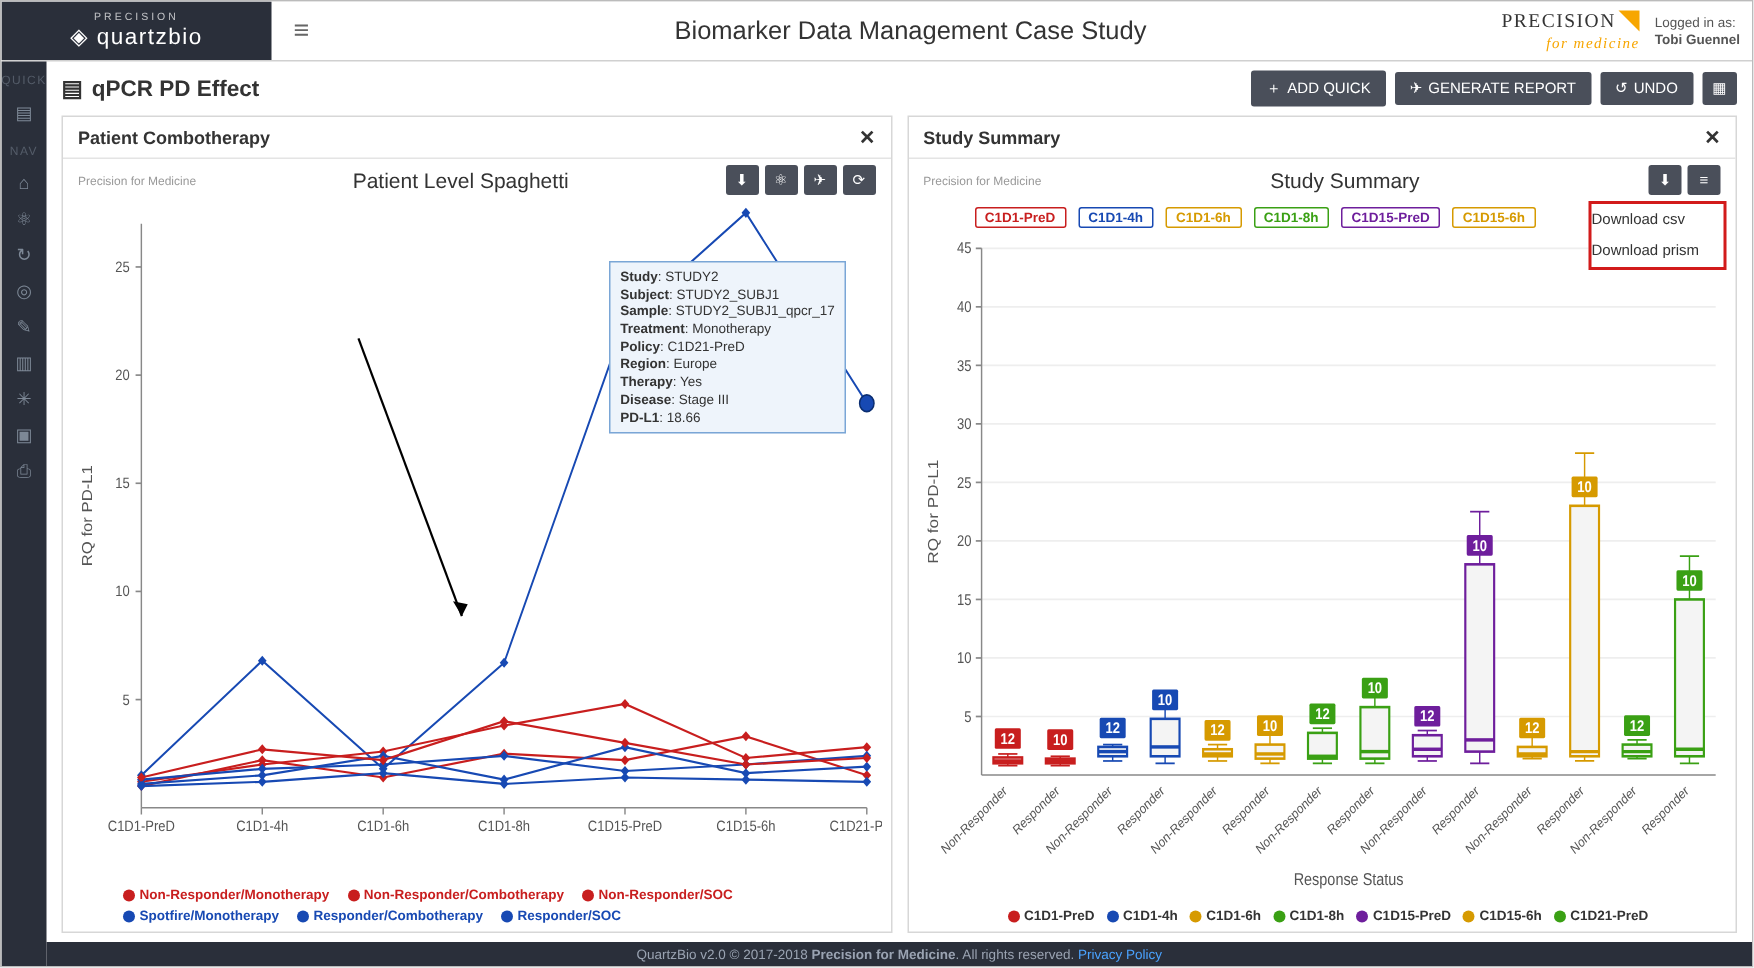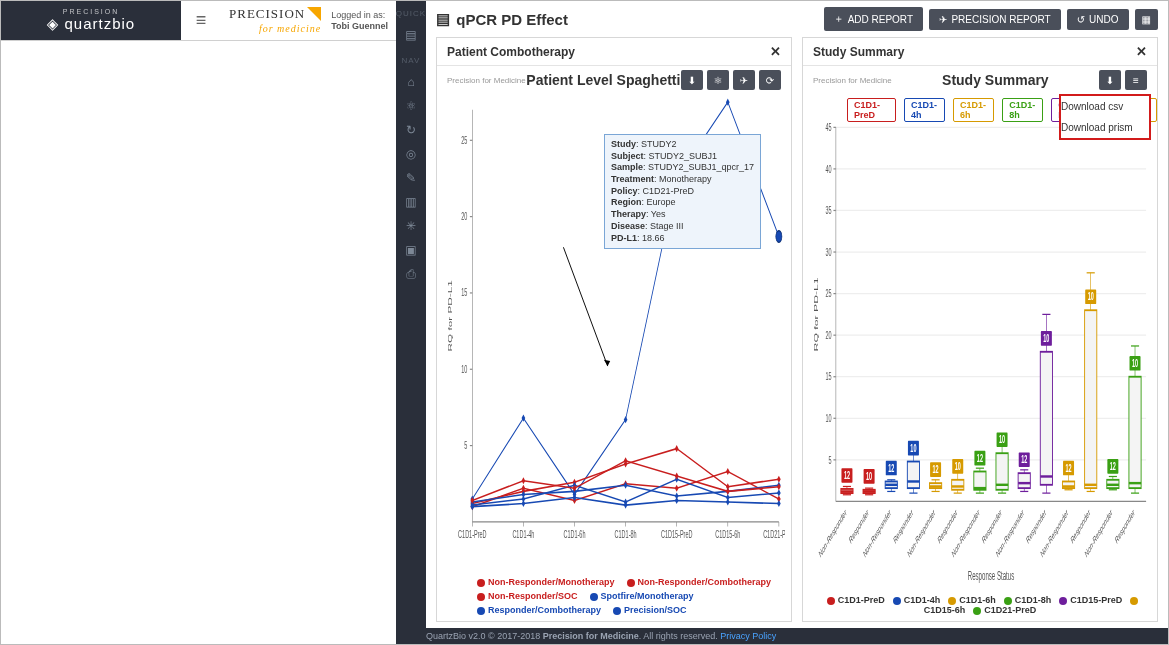--- a/index.html
+++ b/index.html
@@ -1,17 +1,17 @@
 <!DOCTYPE html>
 <html><head>
 <meta charset="utf-8">
 <style>
   html,body{margin:0;padding:0;font-family:Arial,Helvetica,sans-serif;font-size:12px;color:#333;background:#eceff1}
   *{box-sizing:border-box}
-  .app{display:flex;flex-direction:row;width:1169px;height:645px;background:#fff;border:1px solid #bbb;overflow:hidden}
+  .app{display:flex;flex-direction:column;width:1169px;height:645px;background:#fff;border:1px solid #bbb;overflow:hidden}
   
   .topbar{display:flex;align-items:center;height:40px;background:#fff;border-bottom:1px solid #d0d0d0}
   .brand{width:180px;height:100%;background:#2a2f3a;color:#fff;display:flex;align-items:center;justify-content:center;font-size:15px;letter-spacing:1px}
   .brand .precision{font-size:7px;letter-spacing:2px;opacity:.7;display:block;text-align:center}
   .hamburger{width:40px;text-align:center;font-size:18px;color:#666;cursor:pointer}
   .pagetitle{flex:1;text-align:center;font-size:17px;color:#333}
   .topright{display:flex;align-items:center;height:100%;padding:0 8px}
   .pm-logo{font-size:13px;font-family:'Times New Roman',serif;color:#333;letter-spacing:1px;text-align:right;line-height:1}
   .pm-logo .triangle{display:inline-block;width:0;height:0;border-top:14px solid #f7a600;border-left:14px solid transparent;vertical-align:top;margin-left:2px}
   .loggedin{font-size:9px;color:#555;margin-left:10px;line-height:1.2}
@@ -27,21 +27,21 @@
   .spacer{flex:1}
   .btn{background:#4a4f5a;color:#fff;border:none;border-radius:2px;padding:5px 10px;font-size:10px;cursor:pointer;display:flex;align-items:center;gap:4px}
   .btn.icon{padding:5px 7px}
   
   .panels{flex:1;display:flex;gap:10px;padding:0 10px 6px 10px;min-height:0}
   .panel{flex:1;background:#fff;border:1px solid #d7d7d7;display:flex;flex-direction:column;min-width:0}
   .panel-head{display:flex;align-items:center;padding:6px 10px;border-bottom:1px solid #e4e4e4;font-weight:bold;font-size:12px}
   .panel-head .close{margin-left:auto;cursor:pointer;font-size:13px}
   .panel-sub{display:flex;align-items:center;padding:4px 10px;}
   .pfm{font-size:8px;color:#999}
-  .chart-title{flex:1;text-align:center;font-size:14px;font-weight:bold}
+  .chart-title{flex:1;text-align:center;font-size:14px;font-weight:normal}
   .mini-btns{display:flex;gap:4px}
   .mini{background:#4a4f5a;color:#fff;width:22px;height:20px;border:none;border-radius:2px;font-size:10px;cursor:pointer;display:flex;align-items:center;justify-content:center}
   .chart-area{flex:1;position:relative;padding:4px 6px 6px 6px;min-height:0}
   svg{width:100%;height:100%}
   
   .callout{position:absolute;background:#1f3b5a;color:#fff;border:1px solid #0c2238;border-radius:2px;padding:8px 12px;font-size:14px;text-align:center;box-shadow:0 2px 6px rgba(0,0,0,.4);z-index:5}
   .arrow-line{position:absolute;z-index:4}
   
   .tooltip{position:absolute;background:#eef4fb;border:1px solid #7aa6d6;font-size:9px;padding:4px 6px;line-height:1.3;z-index:3}
   .tooltip b{font-weight:bold}
@@ -50,36 +50,37 @@
   .legend span.dot{display:inline-block;width:8px;height:8px;border-radius:50%;margin-right:3px;vertical-align:middle}
   .legend2{font-size:9px;padding:2px 10px 6px 10px;text-align:center}
   .legend2 span.dot{display:inline-block;width:8px;height:8px;border-radius:50%;margin:0 3px 0 8px;vertical-align:middle}
   
   .dl-menu{position:absolute;right:6px;top:28px;background:#fff;border:2px solid #d21b1b;font-size:10px;z-index:6;min-width:92px}
   .dl-menu div{padding:5px 0;cursor:pointer}
   
   .pill-row{position:absolute;top:4px;left:44px;display:flex;gap:8px;z-index:2}
   .pill{border:1px solid;padding:1px 6px;font-size:9px;font-weight:bold;border-radius:2px;background:#fff}
   
-  .footer{background:#2a2f3a;color:#9aa3b2;font-size:9px;text-align:left;padding:3px 0}
+  .footer{background:#2a2f3a;color:#9aa3b2;font-size:9px;text-align:center;padding:3px 0}
   .footer a{color:#4aa3ff;text-decoration:none}
 </style>
 </head>
 <body>
 
 <div class="app">
 
   <div class="topbar">
     <div class="brand">
       <div>
         <span class="precision">PRECISION</span>
         <span>◈ <span>quartzbio</span></span>
       </div>
     </div>
     <div class="hamburger">≡</div>
+    <div class="pagetitle">Biomarker Data Management Case Study</div>
     <div class="topright">
       <div class="pm-logo">
         <span>PRECISION</span><span class="triangle"></span><br>
         <span style="color:#f7a600;font-style:italic;font-size:10px">for medicine</span>
       </div>
       <div class="loggedin">
         <span>Logged in as:</span><br>
         <b>Tobi Guennel</b>
       </div>
     </div>
@@ -104,25 +105,25 @@
 
     <div class="main">
       <div class="toolbar">
         <div class="dash-title">
           <span>▤</span>
           <span>qPCR PD Effect</span>
         </div>
         <div class="spacer"></div>
         <button class="btn">
             <span>＋</span>
-            <span>ADD REPORT</span>
+            <span>ADD QUICK</span>
           </button>
         <button class="btn">
             <span>✈</span>
-            <span>PRECISION REPORT</span>
+            <span>GENERATE REPORT</span>
           </button>
         <button class="btn">
             <span>↺</span>
             <span>UNDO</span>
           </button>
         <button class="btn icon">
             <span>▦</span>
           </button>
       </div>
 
@@ -235,21 +236,21 @@
               <polygon points="270,250 264,240 274,242" fill="#000"></polygon>
             </svg>
             <div class="tooltip" style="right:30px;top:40px" id="tooltip-box"><b>Study</b>: STUDY2<br><b>Subject</b>: STUDY2_SUBJ1<br><b>Sample</b>: STUDY2_SUBJ1_qpcr_17<br><b>Treatment</b>: Monotherapy<br><b>Policy</b>: C1D21-PreD<br><b>Region</b>: Europe<br><b>Therapy</b>: Yes<br><b>Disease</b>: Stage III<br><b>PD-L1</b>: 18.66</div>
           </div>
           <div class="legend" id="legend1">
               <span><span class="dot" style="background:#c81e1e"></span><b style="color:#c81e1e">Non-Responder/Monotherapy</b></span>
               <span><span class="dot" style="background:#c81e1e"></span><b style="color:#c81e1e">Non-Responder/Combotherapy</b></span>
               <span><span class="dot" style="background:#c81e1e"></span><b style="color:#c81e1e">Non-Responder/SOC</b></span>
               <span><span class="dot" style="background:#1749b3"></span><b style="color:#1749b3">Spotfire/Monotherapy</b></span>
               <span><span class="dot" style="background:#1749b3"></span><b style="color:#1749b3">Responder/Combotherapy</b></span>
-              <span><span class="dot" style="background:#1749b3"></span><b style="color:#1749b3">Precision/SOC</b></span>
+              <span><span class="dot" style="background:#1749b3"></span><b style="color:#1749b3">Responder/SOC</b></span>
             </div>
         </div>
 
         <div class="panel" style="position:relative">
           <div class="panel-head">
             <span>Study Summary</span>
             <span class="close">✕</span>
           </div>
           <div class="panel-sub" style="position:relative">
             <span class="pfm">Precision for Medicine</span>

